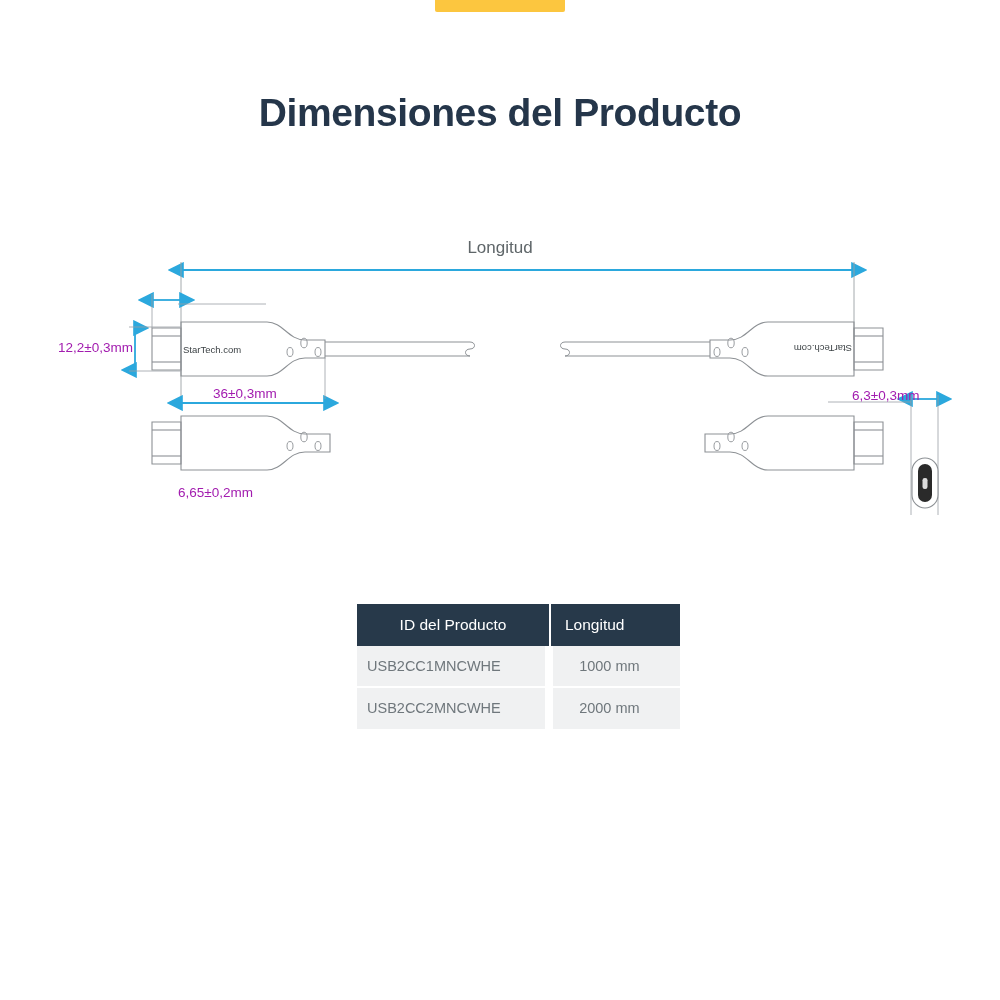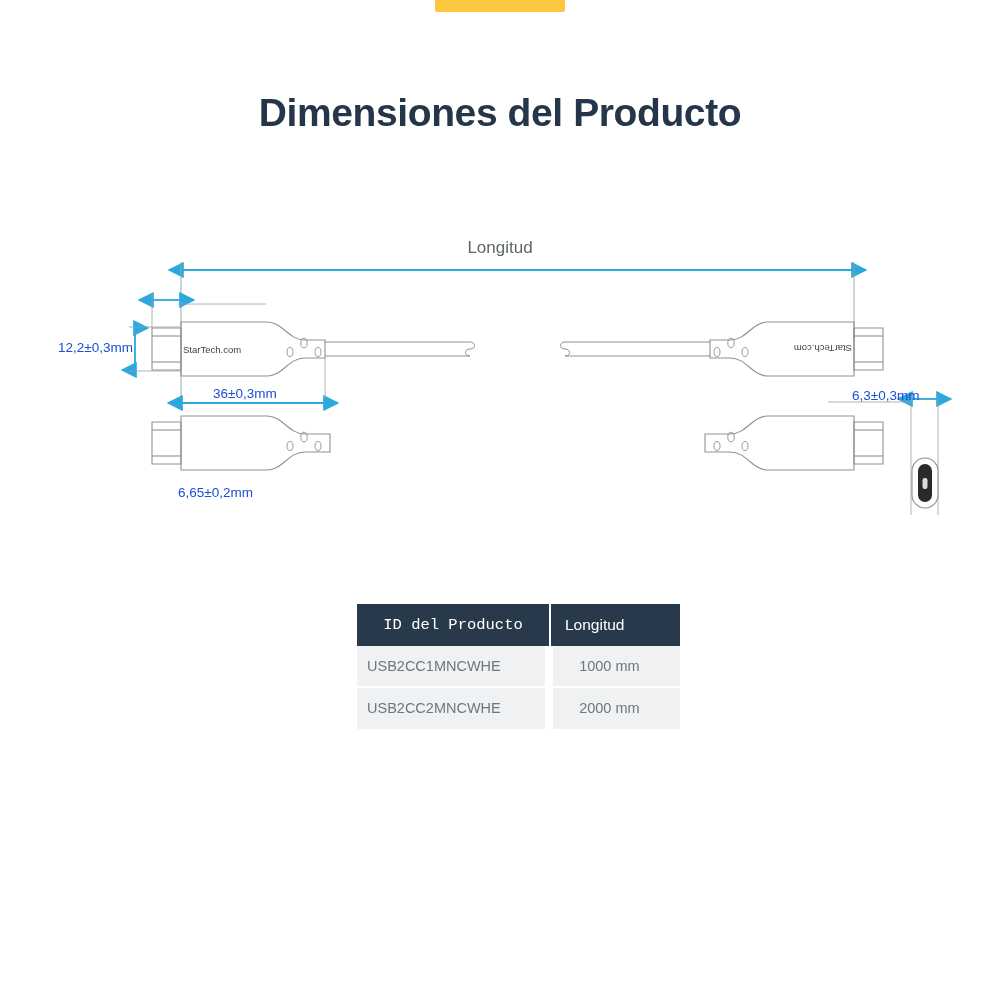--- a/index.html
+++ b/index.html
@@ -49,21 +49,21 @@
     position: absolute;
     left: 0;
     top: 200px;
     width: 1000px;
     height: 350px;
   }
   #drawing svg { display: block; }
 
   .dim-label {
     position: absolute;
-    color: #1d4ed8;
+    color: #a21caf;
     font-size: 13.5px;
     white-space: nowrap;
   }
   .length-label {
     position: absolute;
     left: 0;
     top: 38px;
     width: 1000px;
     text-align: center;
     color: #5f6669;
@@ -80,21 +80,21 @@
   .t-row {
     display: flex;
     width: 100%;
   }
   .t-head .t-cell {
     background: #27394a;
     color: #ffffff;
     font-size: 15.5px;
     height: 42px;
   }
-  .t-head .t-cell.c1 { margin-right: 2px; font-family: Liberation Mono, monospace; }
+  .t-head .t-cell.c1 { margin-right: 2px; }
   .t-body .t-cell {
     background: #f0f1f2;
     color: #6f777c;
     font-size: 14.5px;
     height: 41.5px;
     border-bottom: 2px solid #ffffff;
   }
   .t-body .t-cell.c1 { margin-right: 8px; }
   .t-body .t-row:last-child .t-cell { border-bottom: none; }
   .t-cell {

